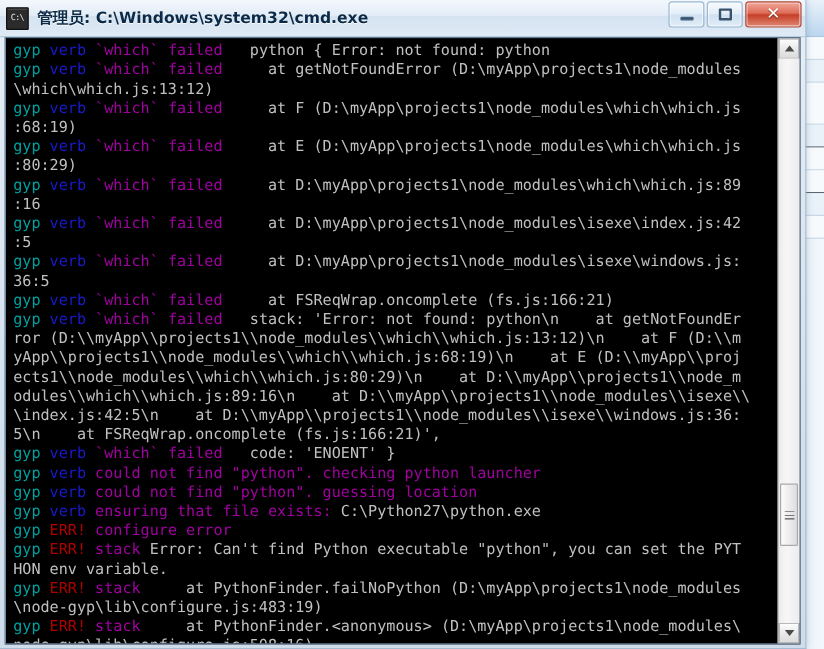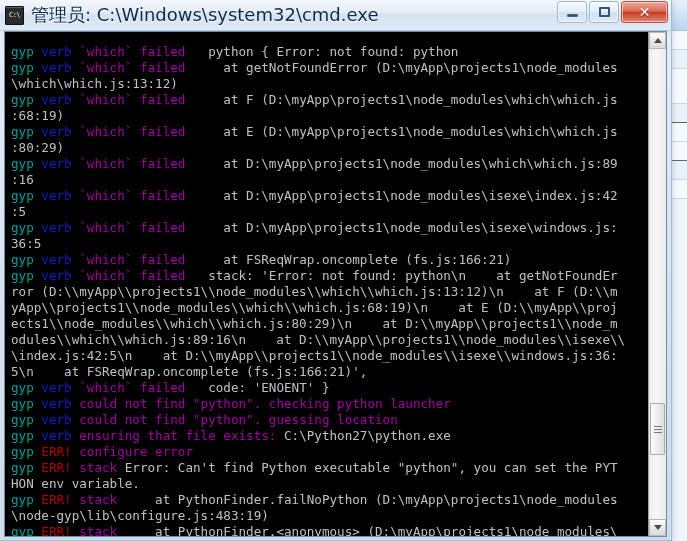--- a/index.html
+++ b/index.html
@@ -84,25 +84,26 @@
     color: #e9e9e9;
     font-family: "DejaVu Sans Mono", monospace;
     font-size: 7px;
     line-height: 1;
     letter-spacing: -0.5px;
     box-shadow: inset 0 1px 0 rgba(255,255,255,0.25);
   }
 
   #title-text {
     margin-left: 7px;
-    font-size: 18px;
+    font-size: 13px;
     color: #0b2a47;
     white-space: nowrap;
     text-shadow: 0 1px 0 rgba(255,255,255,0.85);
     font-family: "DejaVu Sans", "Liberation Sans", sans-serif;
+    font-weight: bold;
   }
 
   #window-buttons {
     position: absolute;
     right: 3px;
     top: 1px;
     display: flex;
     gap: 2px;
   }
   .winbtn {
@@ -163,21 +164,21 @@
   #console-text {
     flex: 1 1 auto;
     background: #000000;
     color: #c0c0c0;
     font-family: "DejaVu Sans Mono", "Liberation Mono", monospace;
     font-size: 12.6px;
     line-height: 16.02px;
     letter-spacing: 0px;
     white-space: pre;
     overflow: hidden;
-    padding: 12px 0 0 6px;
+    padding: 2px 0 0 6px;
     box-sizing: border-box;
   }
   .ln { height: 16.02px; }
 
   
   .c-gyp   { color: #00a0a0; }            
   .c-verb  { color: #1a1ad0; }            
   .c-mag   { color: #a000a0; }            
   .c-err   { color: #b00000; text-align: right; }            
   .c-fg    { color: #c0c0c0; }

